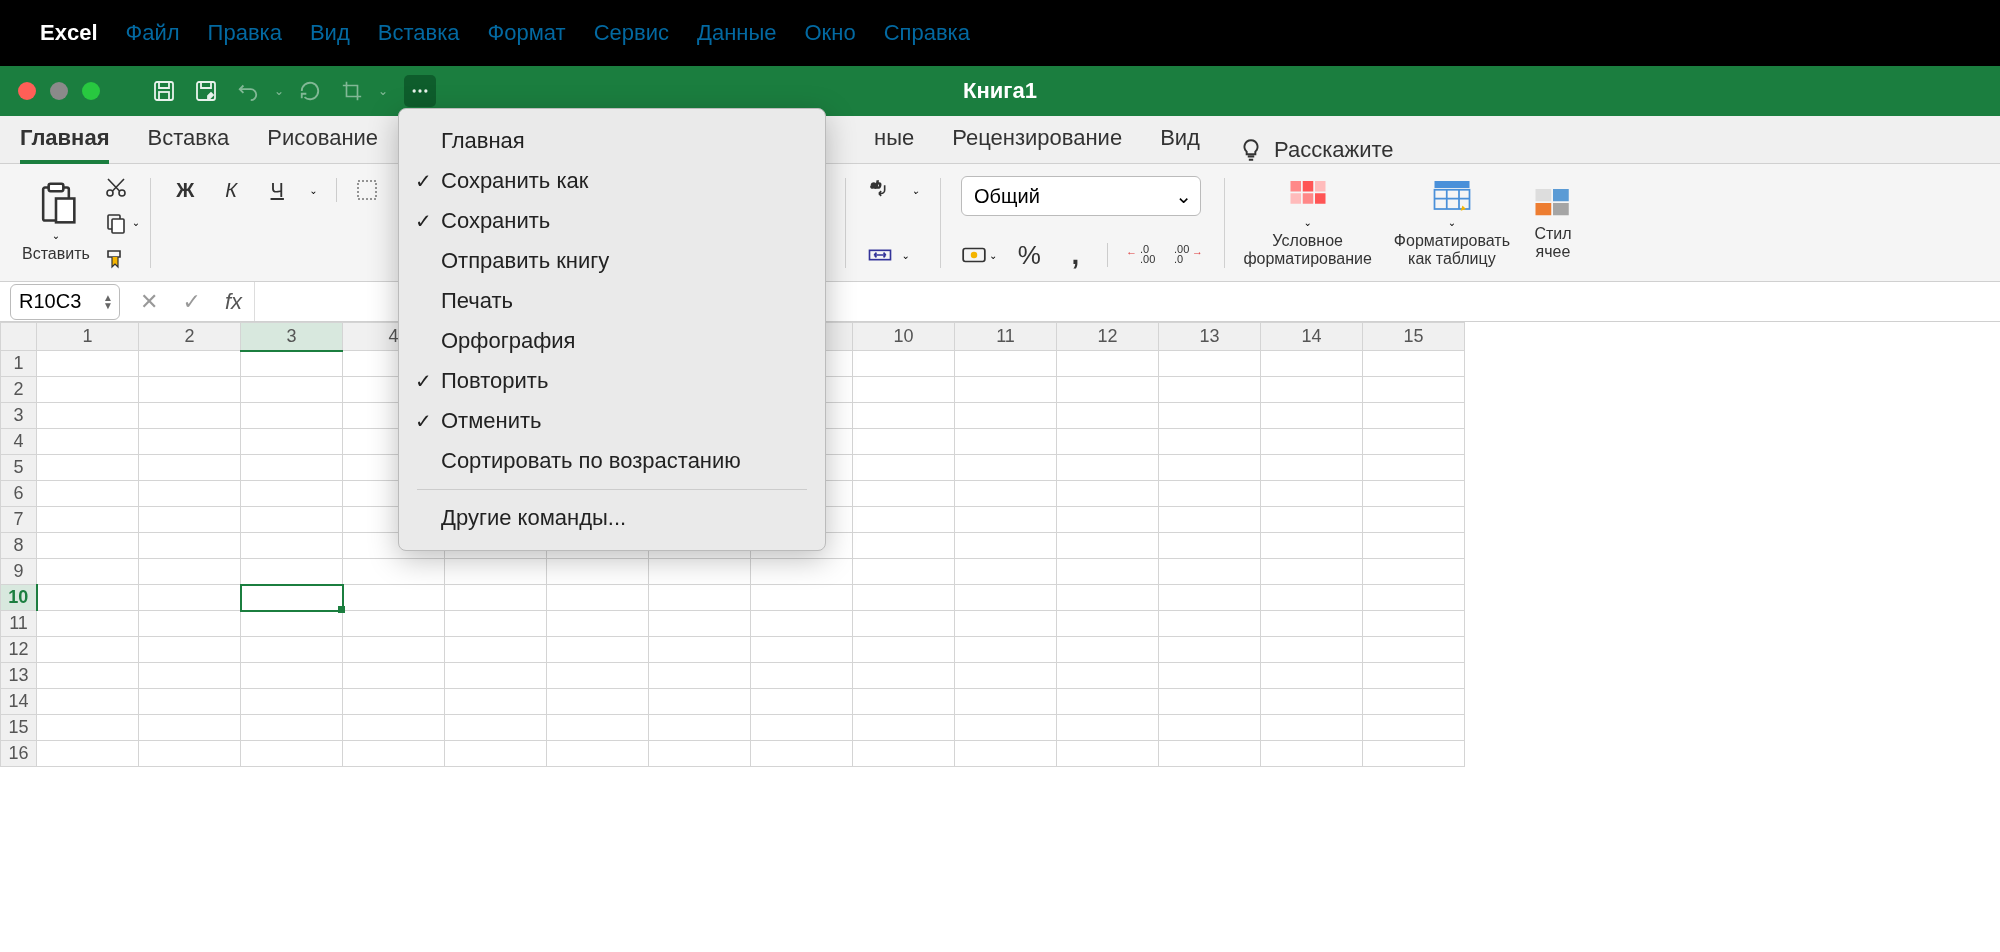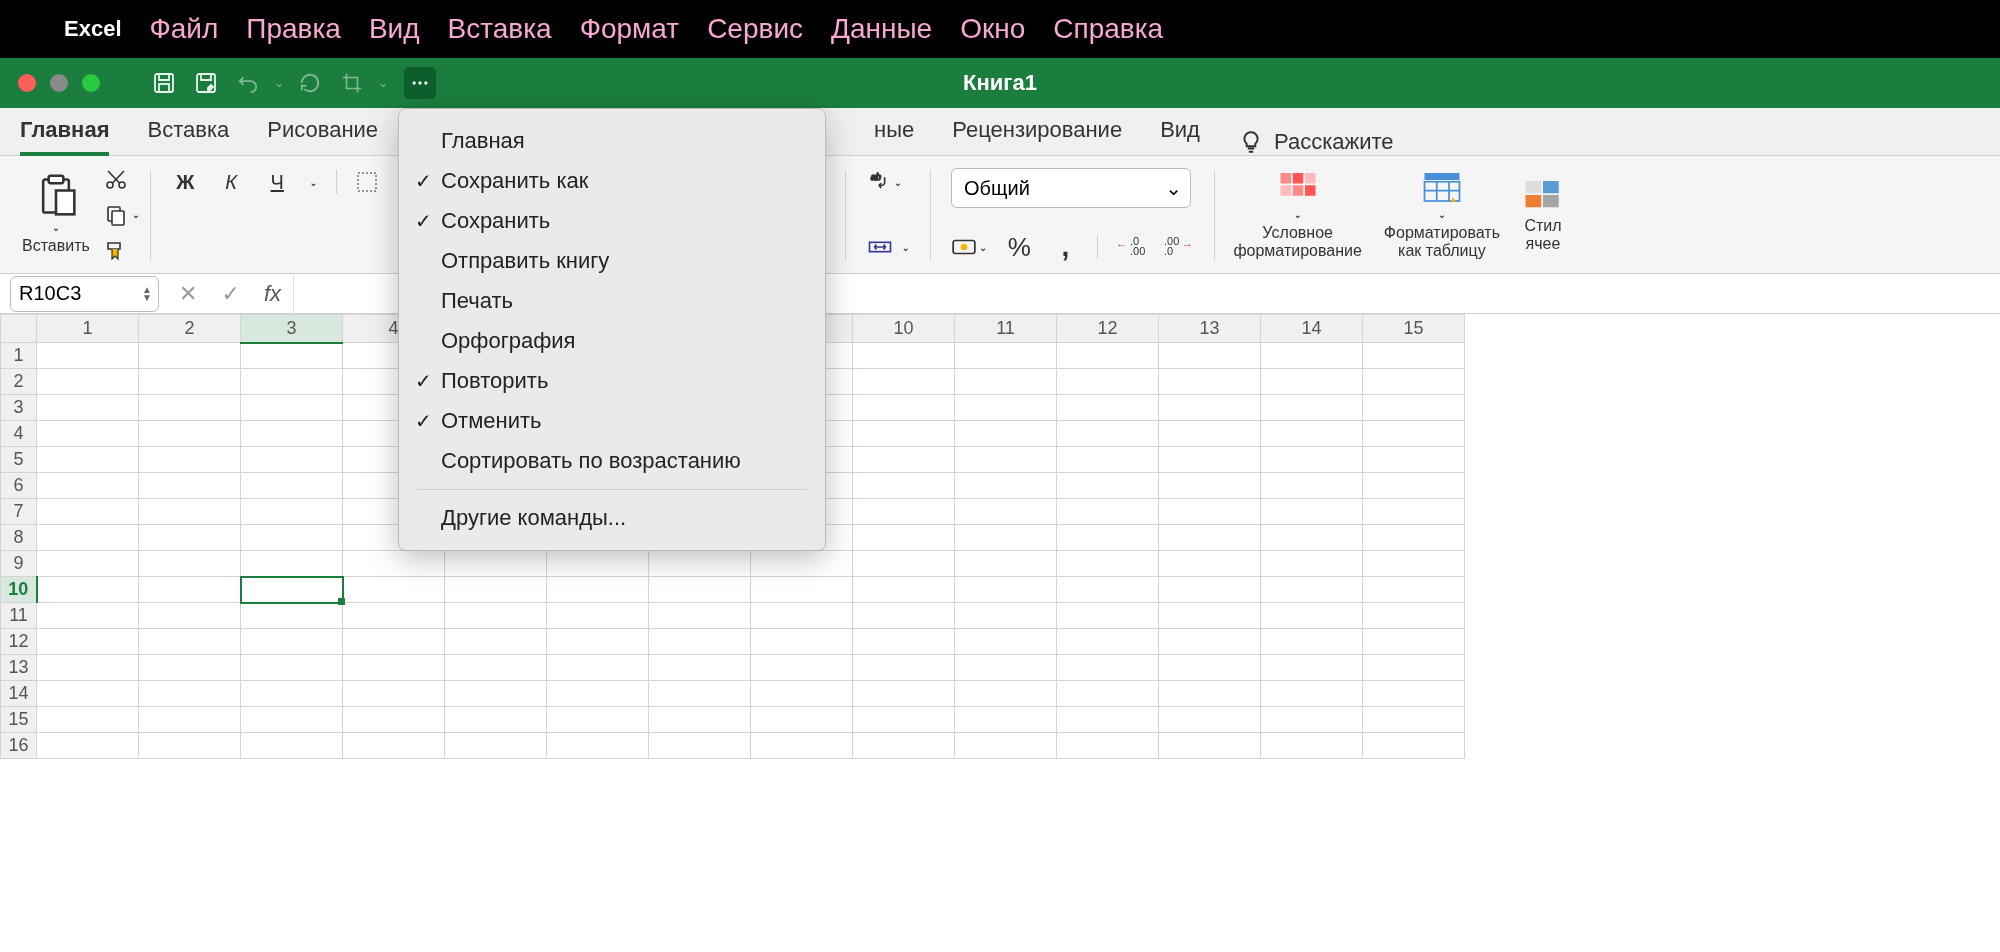--- a/index.html
+++ b/index.html
@@ -1,22 +1,22 @@
 <!DOCTYPE html>
 <html><head>
   <meta charset="utf-8">
   <style>
     * { margin: 0; padding: 0; box-sizing: border-box; font-family: -apple-system, BlinkMacSystemFont, "Segoe UI", sans-serif; }
     body { width: 2000px; height: 952px; overflow: hidden; background: #fff; }
     
     
-    .menubar { height: 58px; background: #000; display: flex; align-items: center; padding: 0 36px; gap: 28px; }
+    .menubar { height: 66px; background: #000; display: flex; align-items: center; padding: 0 12px; gap: 28px; }
     .menubar .apple-logo { color: #fff; font-size: 26px; }
     .menubar .app-name { color: #fff; font-weight: 700; font-size: 22px; }
-    .menubar .menu-item { color: #f9a8d4; font-size: 28px; font-weight: 400; }
+    .menubar .menu-item { color: #0369a1; font-size: 22px; font-weight: 400; }
     
     
     .titlebar { height: 50px; background: #1b7e3f; display: flex; align-items: center; padding: 0 18px; position: relative; }
     .traffic-lights { display: flex; gap: 14px; }
     .traffic-light { width: 18px; height: 18px; border-radius: 50%; }
     .traffic-light.red { background: #ff5f57; }
     .traffic-light.yellow { background: #8a8a8a; }
     .traffic-light.green { background: #28c840; }
     .quick-access { display: flex; gap: 10px; margin-left: 48px; align-items: center; }
     .quick-access .qa-btn { width: 32px; height: 32px; display: flex; align-items: center; justify-content: center; color: #fff; opacity: 0.9; border-radius: 5px; }
@@ -41,21 +41,21 @@
     .small-btns { display: flex; flex-direction: column; gap: 12px; justify-content: center; }
     .font-select { height: 40px; border: 1px solid #bbb; border-radius: 6px; background: #fff; padding: 0 24px 0 10px; font-size: 20px; display: flex; align-items: center; position: relative; width: 210px; }
     .font-select::after { content: "⌄"; position: absolute; right: 6px; }
     .fmt-row { display: flex; gap: 18px; align-items: center; }
     .fmt-btn { width: 28px; height: 28px; display: flex; align-items: center; justify-content: center; font-size: 20px; color: #333; }
     .num-select { height: 40px; border: 1px solid #bbb; border-radius: 6px; background: #fff; padding: 0 28px 0 12px; font-size: 20px; display: flex; align-items: center; position: relative; width: 240px; }
     .num-select::after { content: "⌄"; position: absolute; right: 8px; }
     
     
     .formula-bar { height: 40px; background: #fff; border-bottom: 1px solid #d0d0d0; display: flex; align-items: center; }
-    .name-box { width: 149px; height: 36px; border: 1px solid #bbb; border-radius: 6px; margin-left: 10px; display: flex; align-items: center; padding: 0 8px; position: relative; font-size: 20px; }
+    .name-box { width: 110px; height: 36px; border: 1px solid #bbb; border-radius: 6px; margin-left: 10px; display: flex; align-items: center; padding: 0 8px; position: relative; font-size: 20px; }
     .name-box .caret-stack { position: absolute; right: 6px; display: flex; flex-direction: column; line-height: 8px; font-size: 10px; color: #666; }
     .fx-btns { display: flex; gap: 24px; margin-left: 20px; align-items: center; }
     .fx-btn { color: #999; font-size: 22px; }
     
     
     .grid-wrap { overflow: hidden; }
     table.sheet { border-collapse: collapse; table-layout: fixed; }
     table.sheet th, table.sheet td { border: 1px solid #d4d4d4; font-size: 18px; font-weight: 400; }
     table.sheet .corner { width: 36px; height: 28px; background: #f0f0f0; }
     table.sheet th.col-h { width: 102px; height: 28px; background: #f0f0f0; text-align: center; color: #555; }
@@ -197,21 +197,21 @@
       <span style="font-size:10px;">⌄</span>
       <span style="width:1px;height:24px;background:#ccc;"></span>
       <svg width="24" height="24" viewBox="0 0 24 24">
           <rect x="3" y="3" width="18" height="18" fill="none" stroke="#333" stroke-width="1" stroke-dasharray="2 2"></rect>
         </svg>
     </div>
   </div>
   <div style="width:440px;"></div>
   <div class="divider"></div>
   <div class="ribbon-group">
-    <div class="fmt-row" style="gap:0;font-style:italic;">
+    <div class="fmt-row" style="gap:18px;font-style:italic;">
       <svg width="28" height="28" viewBox="0 0 24 24" fill="none" stroke="#333" stroke-width="1.4">
           <text x="4" y="10" font-size="8" fill="#333">ab</text>
           <path d="M16 8v4a3 3 0 0 1-3 3h-2m0 0l2-2m-2 2l2 2"></path>
         </svg>
       <span style="font-size:10px;">⌄</span>
     </div>
     <div class="fmt-row" style="gap:8px;">
       <svg width="28" height="28" viewBox="0 0 24 24" fill="none" stroke="#339" stroke-width="1.4">
           <rect x="3" y="8" width="18" height="8"></rect>
           <path d="M7 12h10M7 12l2-2m-2 2l2 2M17 12l-2-2m2 2l-2 2"></path>

